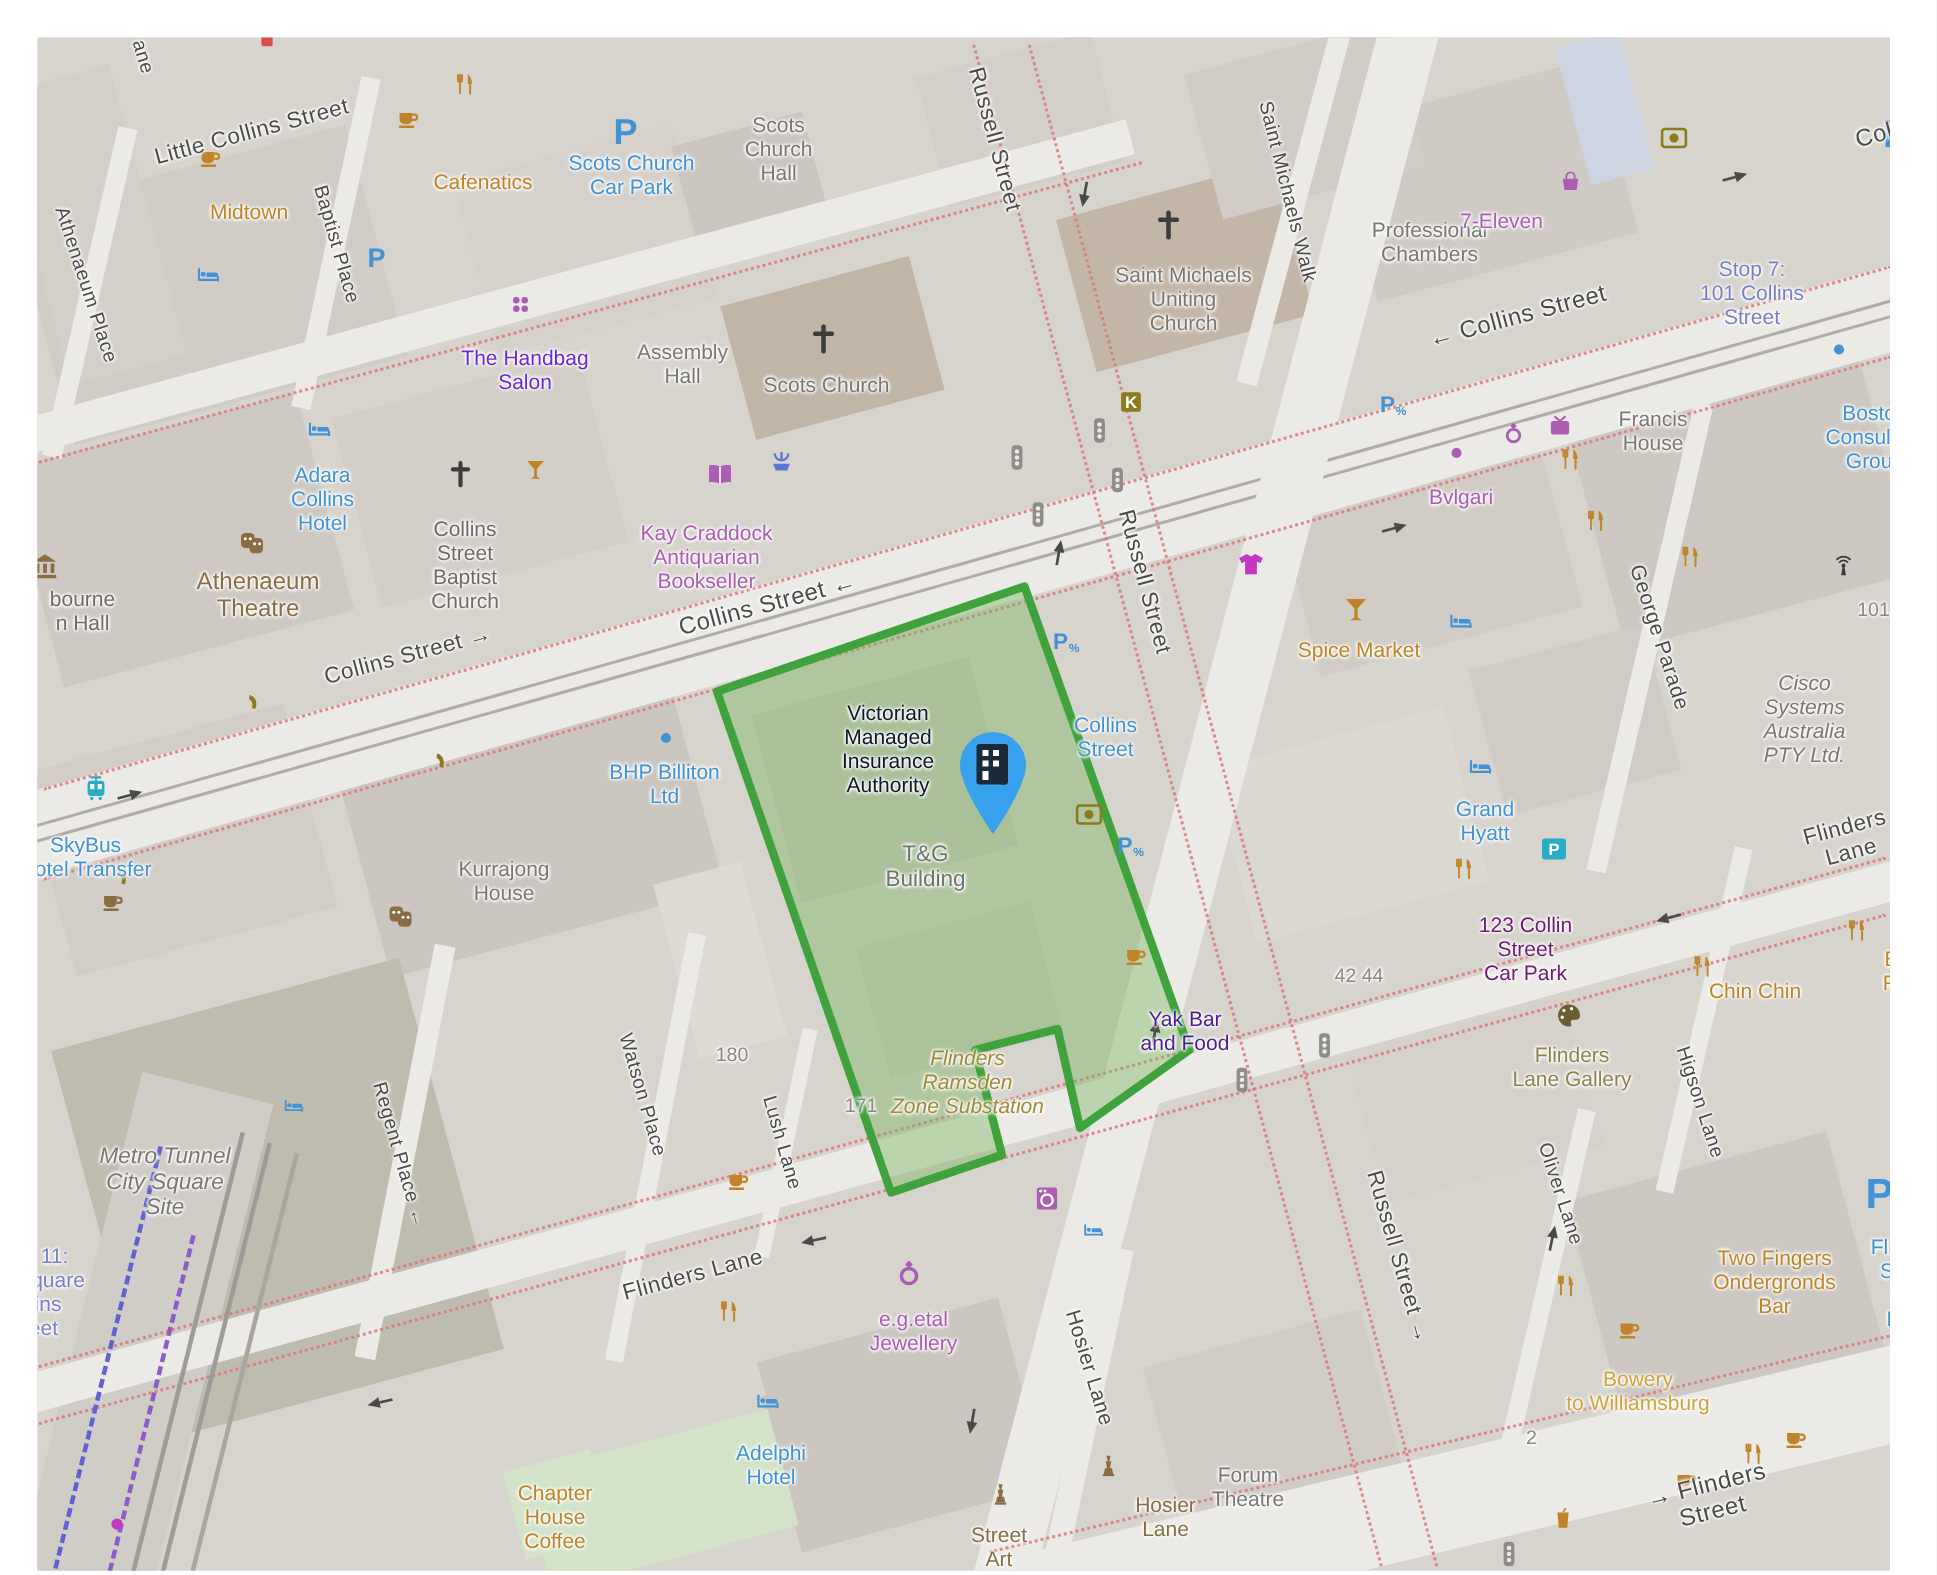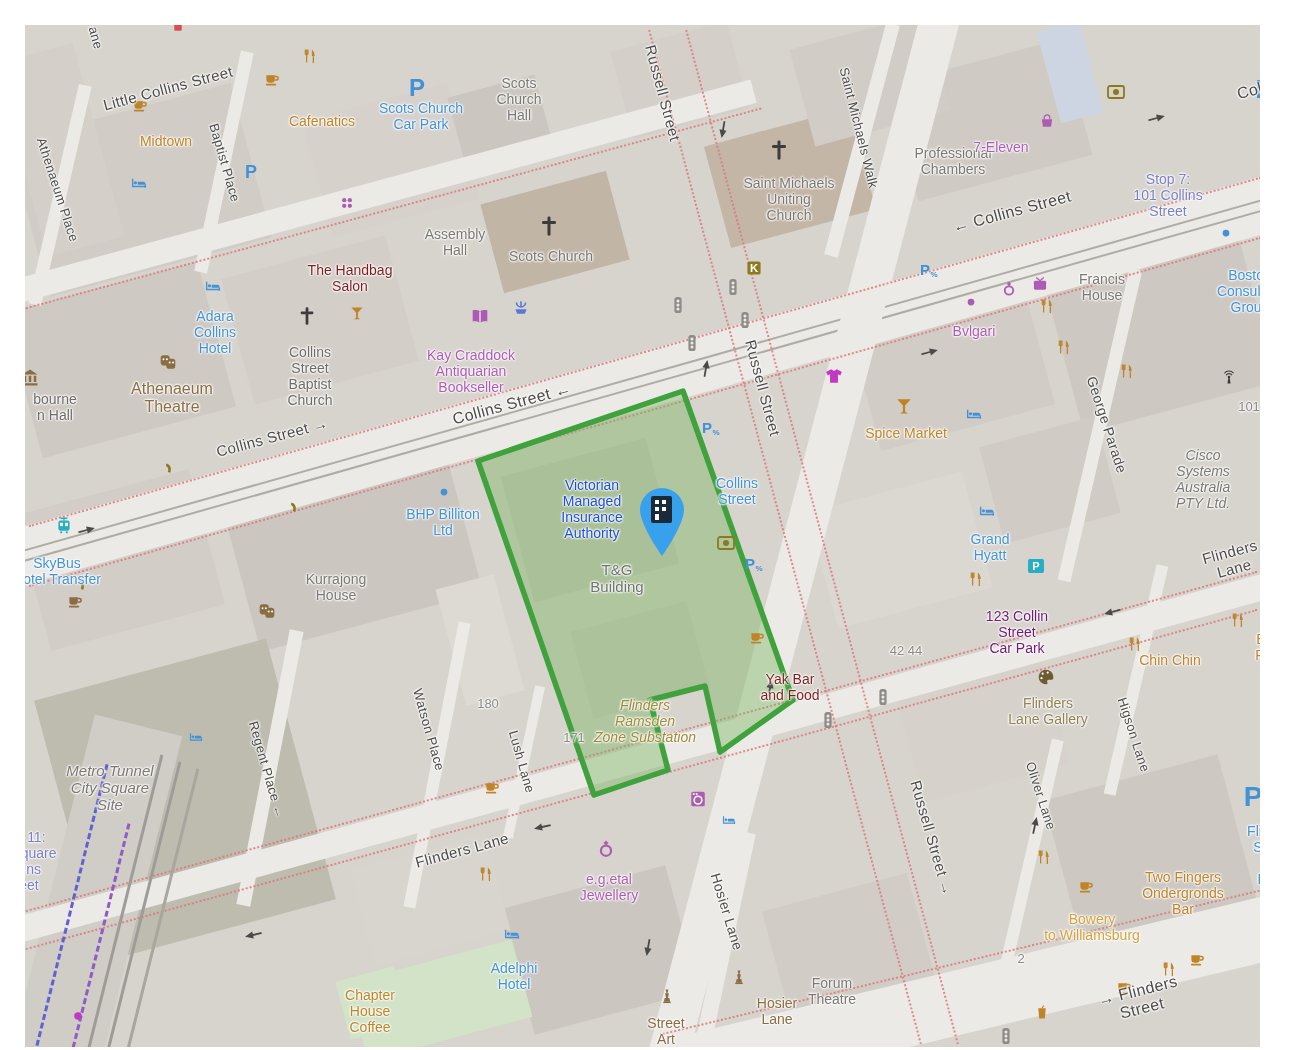--- a/index.html
+++ b/index.html
@@ -677,21 +677,21 @@
 Baptist
 Church</div>
         <div class="lbl" style="font-size: 14px; color: rgb(122, 120, 116); left: 311px; top: 563px; transform: translate(-50%, -50%);">Kurrajong
 House</div>
         <div class="lbl" style="font-size: 14px; color: rgb(122, 120, 116); left: 807px; top: 967px; transform: translate(-50%, -50%);">Forum
 Theatre</div>
         <div class="lbl" style="font-size: 14px; color: rgb(122, 120, 116); left: 1077px; top: 263px; transform: translate(-50%, -50%);">Francis
 House</div>
         <div class="lbl" style="font-size: 15px; color: rgb(111, 116, 111); left: 592px; top: 553px; transform: translate(-50%, -50%);">T&amp;G
 Building</div>
-        <div class="lbl" style="font-size: 14px; color: #1d4ed8; left: 567px; top: 485px; transform: translate(-50%, -50%);">Victorian
+        <div class="lbl" style="font-size: 14px; color: #0f172a; left: 567px; top: 475px; transform: translate(-50%, -50%);">Victorian
 Managed
 Insurance
 Authority</div>
         <div class="lbl" style="font-size: 15px; color: rgb(122, 120, 116); font-style: italic; left: 85px; top: 763px; transform: translate(-50%, -50%);">Metro Tunnel
 City Square
 Site</div>
         <div class="lbl" style="font-size: 14px; color: rgb(122, 120, 116); font-style: italic; left: 1178px; top: 455px; transform: translate(-50%, -50%);">Cisco Systems
 Australia
 PTY Ltd.</div>
         <div class="lbl" style="font-size: 14px; color: rgb(110, 108, 104); left: 30px; top: 383px; transform: translate(-50%, -50%);">bourne
@@ -723,44 +723,44 @@
         <div class="lbl" style="font-size: 14px; color: rgb(122, 126, 200); left: 1143px; top: 171px; transform: translate(-50%, -50%);">Stop 7:
 101 Collins
 Street</div>
         <div class="lbl" style="font-size: 14px; color: rgb(122, 126, 200); left: -5px; top: 837px; transform: translate(-50%, -50%);">Stop 11:
 City Square
 Collins
 Street</div>
         <div class="lbl" style="font-size: 14px; color: rgb(191, 132, 40); left: 141px; top: 117px; transform: translate(-50%, -50%);">Midtown</div>
         <div class="lbl" style="font-size: 14px; color: rgb(191, 132, 40); left: 297px; top: 97px; transform: translate(-50%, -50%);">Cafenatics</div>
         <div class="lbl" style="font-size: 14px; color: rgb(191, 132, 40); left: 881px; top: 409px; transform: translate(-50%, -50%);">Spice Market</div>
-        <div class="lbl" style="font-size: 14px; color: #7f1d1d; left: 765px; top: 663px; transform: translate(-50%, -50%);">Yak Bar
+        <div class="lbl" style="font-size: 14px; color: #4c1d95; left: 765px; top: 663px; transform: translate(-50%, -50%);">Yak Bar
 and Food</div>
         <div class="lbl" style="font-size: 14px; color: rgb(191, 132, 40); left: 1145px; top: 636px; transform: translate(-50%, -50%);">Chin Chin</div>
         <div class="lbl" style="font-size: 14px; color: rgb(191, 132, 40); left: 1243px; top: 623px; transform: translate(-50%, -50%);">Bull Run</div>
-        <div class="lbl" style="font-size: 14px; color: rgb(191, 132, 40); left: 1158px; top: 830px; transform: translate(-50%, -50%); margin-top: 39px;">Two Fingers
+        <div class="lbl" style="font-size: 14px; color: rgb(191, 132, 40); left: 1158px; top: 830px; transform: translate(-50%, -50%);">Two Fingers
 Ondergronds
 Bar</div>
         <div class="lbl" style="font-size: 14px; color: rgb(191, 132, 40); left: 345px; top: 987px; transform: translate(-50%, -50%);">Chapter
 House
 Coffee</div>
         <div class="lbl" style="font-size: 14px; color: rgb(207, 164, 62); left: 1067px; top: 903px; transform: translate(-50%, -50%);">Bowery
 to Williamsburg</div>
         <div class="lbl" style="font-size: 16px; color: rgb(138, 109, 66); left: 147px; top: 373px; transform: translate(-50%, -50%);">Athenaeum
 Theatre</div>
         <div class="lbl" style="font-size: 14px; color: rgb(138, 109, 66); left: 752px; top: 987px; transform: translate(-50%, -50%);">Hosier
 Lane</div>
         <div class="lbl" style="font-size: 14px; color: rgb(138, 109, 66); left: 641px; top: 1007px; transform: translate(-50%, -50%);">Street
 Art</div>
         <div class="lbl" style="font-size: 14px; color: rgb(143, 131, 80); left: 1023px; top: 687px; transform: translate(-50%, -50%);">Flinders
 Lane Gallery</div>
         <div class="lbl" style="font-size: 14px; color: rgb(160, 138, 53); font-style: italic; left: 620px; top: 697px; transform: translate(-50%, -50%);">Flinders
 Ramsden
 Zone Substation</div>
-        <div class="lbl" style="font-size: 14px; color: #7f1d1d; left: 325px; top: 222px; transform: translate(-50%, -50%); margin-top: 32px;">The Handbag
+        <div class="lbl" style="font-size: 14px; color: #6d28d9; left: 325px; top: 222px; transform: translate(-50%, -50%);">The Handbag
 Salon</div>
         <div class="lbl" style="font-size: 14px; color: rgb(173, 92, 180); left: 446px; top: 347px; transform: translate(-50%, -50%);">Kay Craddock
 Antiquarian
 Bookseller</div>
         <div class="lbl" style="font-size: 14px; color: rgb(173, 92, 180); left: 976px; top: 123px; transform: translate(-50%, -50%);">7-Eleven</div>
         <div class="lbl" style="font-size: 14px; color: rgb(173, 92, 180); left: 949px; top: 307px; transform: translate(-50%, -50%);">Bvlgari</div>
         <div class="lbl" style="font-size: 14px; color: rgb(173, 92, 180); left: 584px; top: 863px; transform: translate(-50%, -50%);">e.g.etal
 Jewellery</div>
         <div class="lbl" style="font-size: 13px; color: rgb(139, 136, 132); left: 463px; top: 679px; transform: translate(-50%, -50%);">180</div>
         <div class="lbl" style="font-size: 13px; color: rgb(139, 136, 132); left: 549px; top: 713px; transform: translate(-50%, -50%);">171</div>

